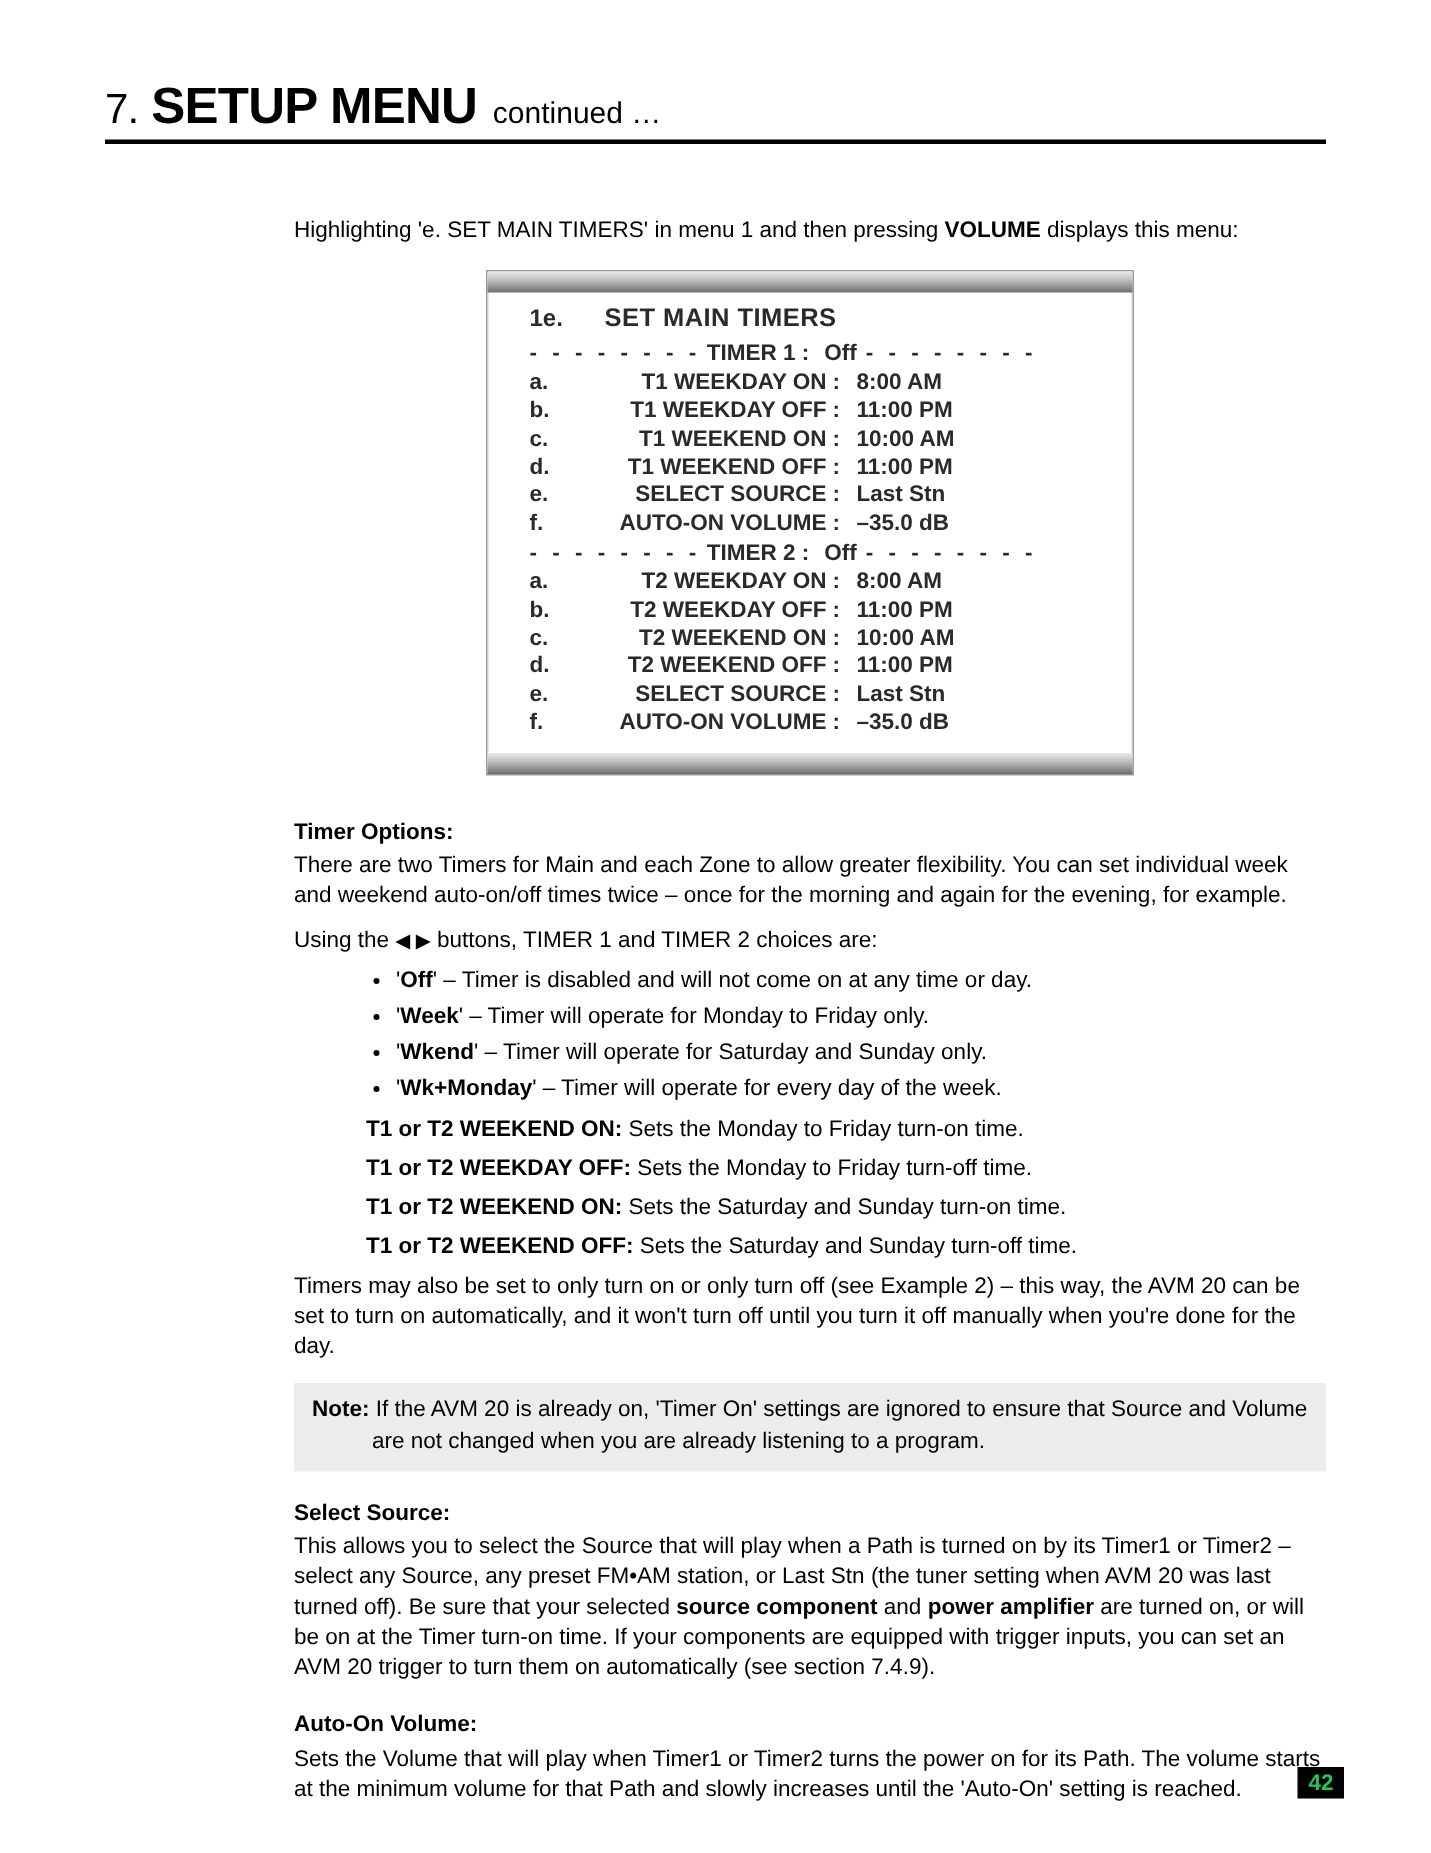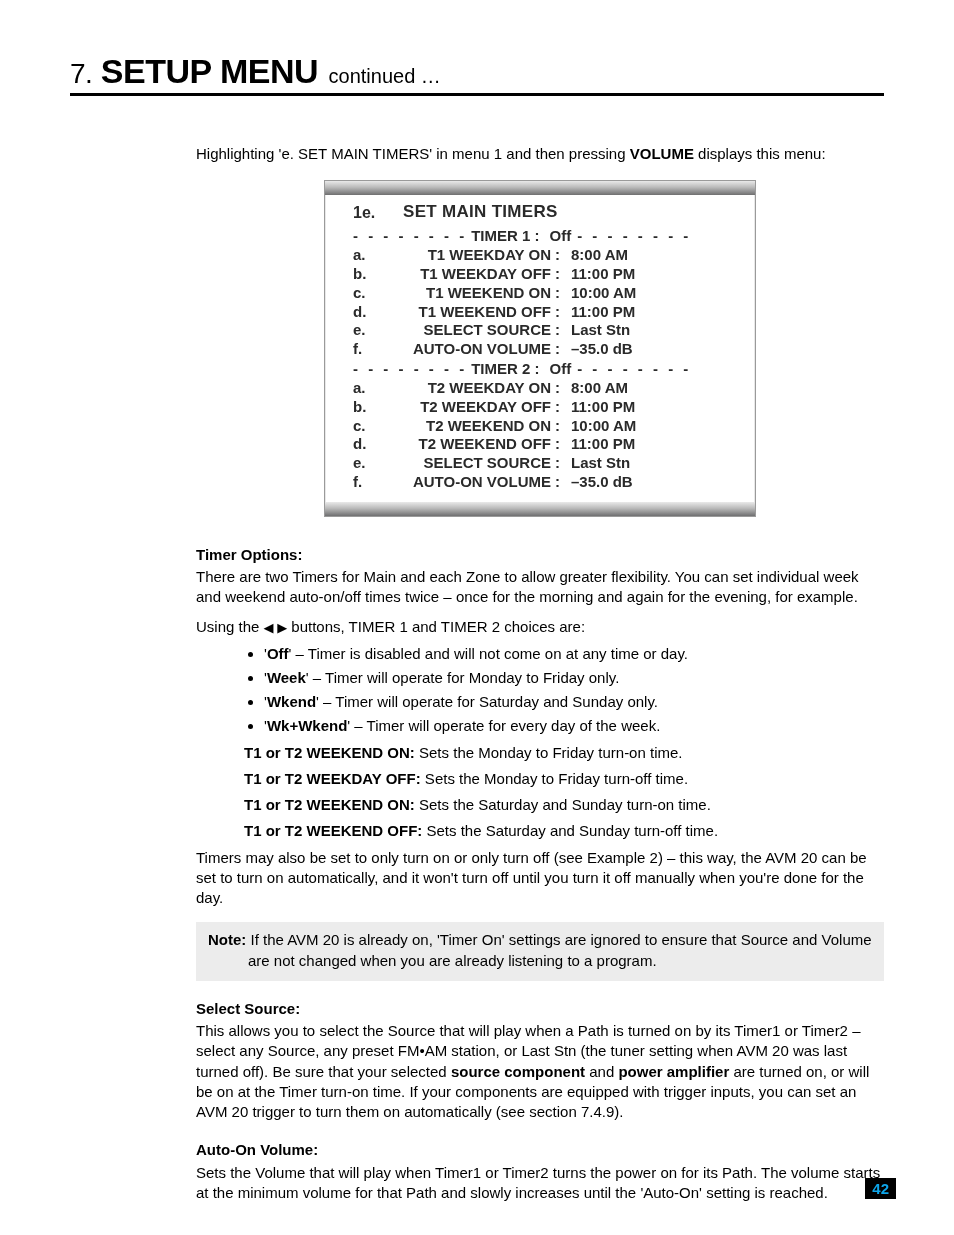--- a/index.html
+++ b/index.html
@@ -139,21 +139,21 @@
     font-size: 15px;
     line-height: 1.35;
   }
   .note-box .note-inner { padding-left: 40px; text-indent: -40px; }
 
   .page-num {
     position: absolute;
     right: 58px;
     bottom: 36px;
     background: #000;
-    color: #0ea5e9;
+    color: #22c55e;
     font-weight: 700;
     font-size: 15px;
     padding: 2px 7px;
     margin-top: 46px;
   }
 
   .arrows {
     font-family: Arial, sans-serif;
     font-size: 13px;
     vertical-align: 0;
@@ -277,21 +277,21 @@
 
     <div class="sect-head">Timer Options:</div>
     <div class="para">There are two Timers for Main and each Zone to allow greater flexibility. You can set individual week and weekend auto-on/off times twice – once for the morning and again for the evening, for example.</div>
     <div class="para">
       <span>Using the </span><span class="arrows">◀ ▶</span><span> buttons, TIMER 1 and TIMER 2 choices are:</span>
     </div>
     <ul class="bullets" id="bullets">
         <li>'<span class="bold">Off</span>' – Timer is disabled and will not come on at any time or day.</li>
         <li>'<span class="bold">Week</span>' – Timer will operate for Monday to Friday only.</li>
         <li>'<span class="bold">Wkend</span>' – Timer will operate for Saturday and Sunday only.</li>
-        <li>'<span class="bold">Wk+Wkend</span>' – Timer will operate for every day of the week.</li>
+        <li>'<span class="bold">Wk+Monday</span>' – Timer will operate for every day of the week.</li>
       </ul>
 
     <div class="defs" id="defs">
         <div class="drow"><span class="bold">T1 or T2 WEEKEND ON:</span>  Sets the Monday to Friday turn-on time.</div>
         <div class="drow"><span class="bold">T1 or T2 WEEKDAY OFF:</span>  Sets the Monday to Friday turn-off time.</div>
         <div class="drow"><span class="bold">T1 or T2 WEEKEND ON:</span>  Sets the Saturday and Sunday turn-on time.</div>
         <div class="drow"><span class="bold">T1 or T2 WEEKEND OFF:</span>  Sets the Saturday and Sunday turn-off time.</div>
       </div>
     <div class="para">Timers may also be set to only turn on or only turn off (see Example 2) – this way, the AVM 20 can be set to turn on automatically, and it won't turn off until you turn it off manually when you're done for the day.</div>
 

